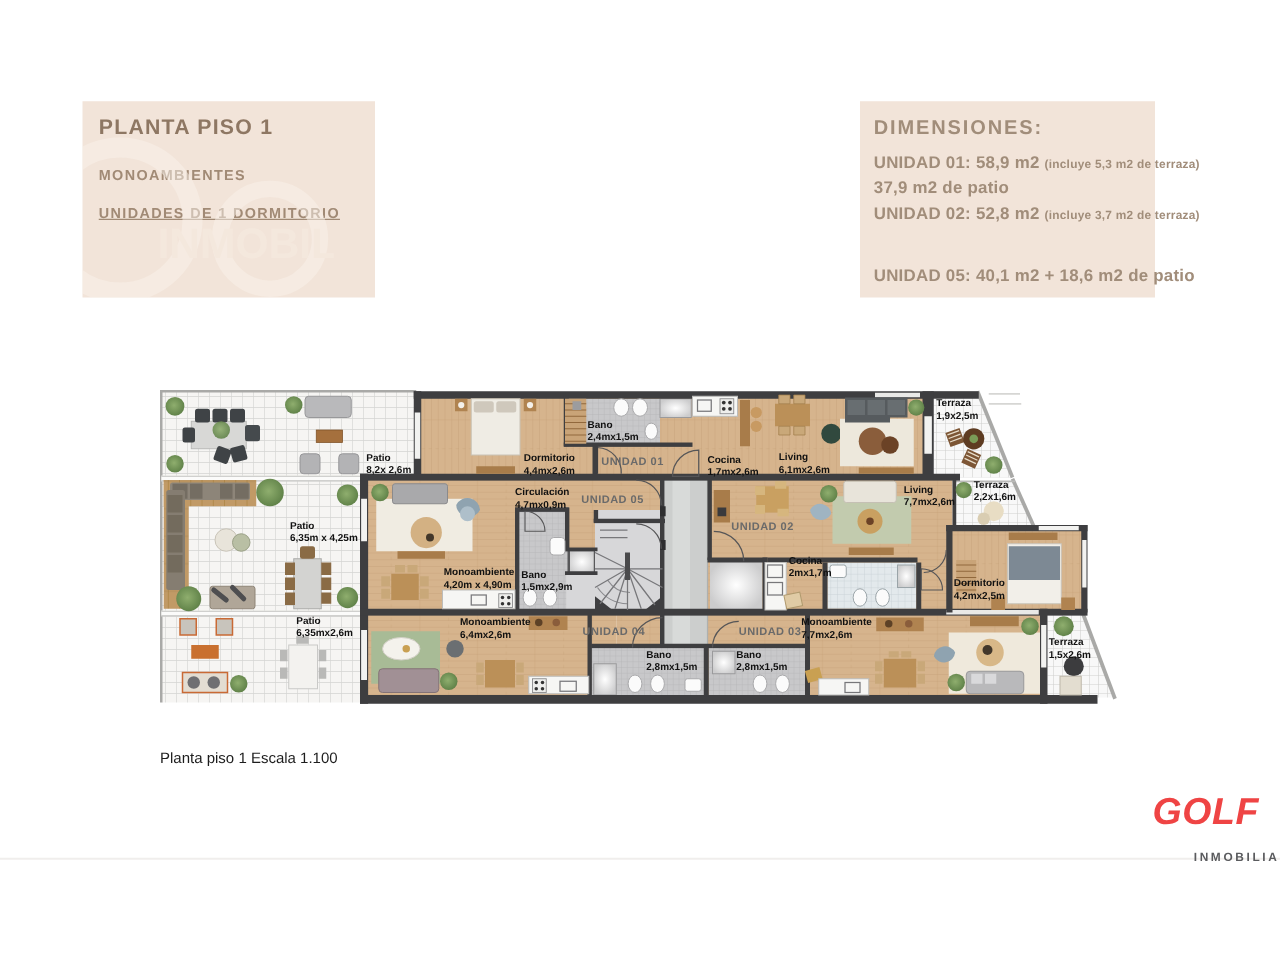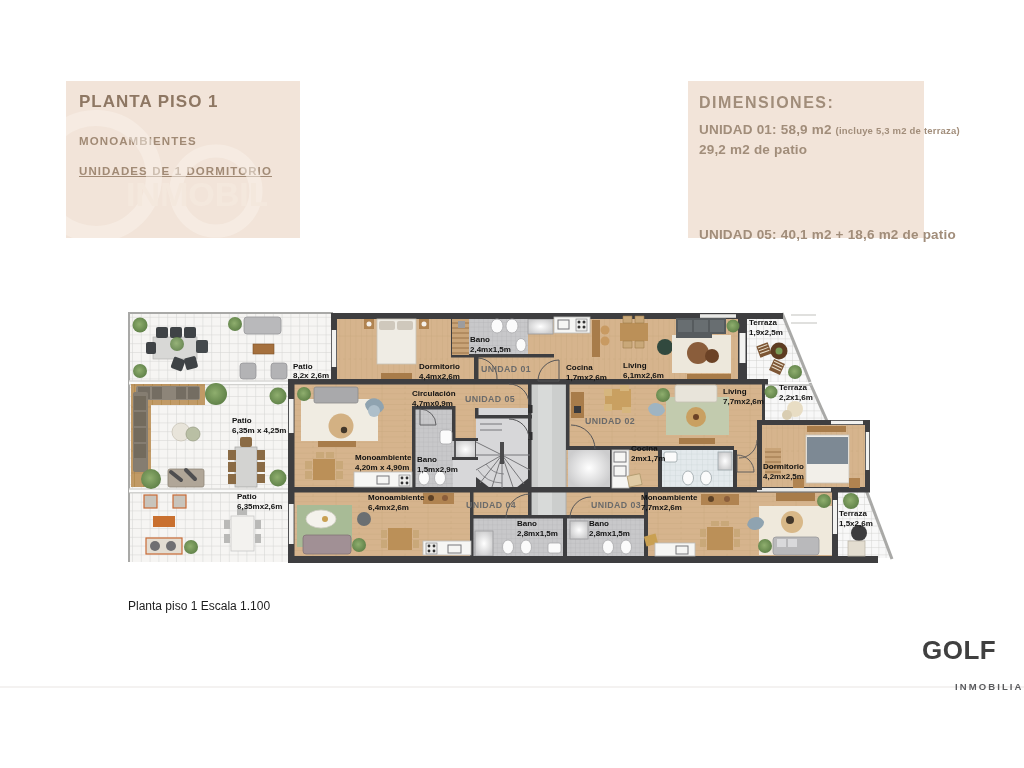--- a/index.html
+++ b/index.html
@@ -8,21 +8,21 @@
   .box{position:absolute;background:#f2e4d9;}
   #hdr{left:66px;top:81px;width:234px;height:157px;}
   #dims{left:688px;top:81px;width:236px;height:157px;}
   .t1{position:absolute;left:13px;top:11px;font-size:17px;font-weight:bold;color:#8e7763;letter-spacing:1px;}
   .t2{position:absolute;left:13px;font-size:11.5px;font-weight:bold;color:#a18a75;letter-spacing:1.1px;white-space:nowrap;}
   .d0{position:absolute;left:11px;top:13px;font-size:16px;font-weight:bold;color:#a18d7a;letter-spacing:1.5px;}
   .dl{position:absolute;left:11px;font-size:13.5px;font-weight:bold;color:#a18d7a;letter-spacing:0.2px;white-space:nowrap;}
   .dl small{font-size:9.5px;font-weight:bold;margin-top:36px;}
   #scaletxt{position:absolute;left:128px;top:599px;font-size:12px;color:#1d1d1d;}
   #logo{position:absolute;left:922px;top:637px;width:95px;text-align:left;}
-  #logo .g{font-size:26px;font-weight:bold;color:#404040;letter-spacing:0.5px;line-height:26px;}
+  #logo .g{font-size:30px;font-weight:bold;color:#ef4444;letter-spacing:0.5px;line-height:26px;font-style:italic;}
   #logo .i{font-size:9.5px;font-weight:bold;color:#5a5b5e;letter-spacing:2.1px;margin-top:18px;padding-left:33px;}
   svg{position:absolute;left:0;top:0;}
   .rl{font:bold 8px "Liberation Sans",sans-serif;fill:#111111;}
   .ul{font:bold 8.8px "Liberation Sans",sans-serif;fill:#6a6a6a;letter-spacing:0.4px;}
 </style>
 </head>
 <body>
 <div id="page">
 
   <div id="hdr" class="box">
@@ -33,22 +33,23 @@
     <svg width="201" height="157" style="left:0;top:0;opacity:.5">
       <circle cx="30" cy="95" r="58" fill="none" stroke="#faf3ec" stroke-width="16"></circle>
       <circle cx="150" cy="110" r="40" fill="none" stroke="#faf3ec" stroke-width="13"></circle>
       <text x="60" y="125" font-family="Liberation Sans" font-weight="bold" font-size="34" fill="#f7ece2">INMOBILIA</text>
     </svg>
   </div>
 
   <div id="dims" class="box">
     <div class="d0">DIMENSIONES:</div>
     <div class="dl" style="top:41px;">UNIDAD 01: 58,9 m2 <small>(incluye 5,3 m2 de terraza)</small></div>
-    <div class="dl" style="top:61px;">29,2 m2 de patio</div>
-    <div class="dl" style="top:146px;">UNIDAD 05: 40,1 m2 + 18,6 m2 de patio</div>
+    <div class="dl" style="top:61px;">37,9 m2 de patio</div>
+    <div class="dl" style="top:82px;">UNIDAD 02: 52,8 m2 <small>(incluye 3,7 m2 de terraza)</small></div>
+    <div class="dl" style="top:132px;">UNIDAD 05: 40,1 m2 + 18,6 m2 de patio</div>
   </div>
 
   <svg id="plan" width="1024" height="768" viewBox="0 0 1024 768">
     <defs>
       <pattern id="tile" width="8.8" height="8.8" patternUnits="userSpaceOnUse">
         <rect width="8.8" height="8.8" fill="#f6f5f3"></rect>
         <path d="M8.8 0H0V8.8" fill="none" stroke="#d4d4d2" stroke-width="1"></path>
       </pattern>
       <pattern id="terr" width="7.2" height="7.2" patternUnits="userSpaceOnUse">
         <rect width="7.2" height="7.2" fill="#f8f8f8"></rect>

